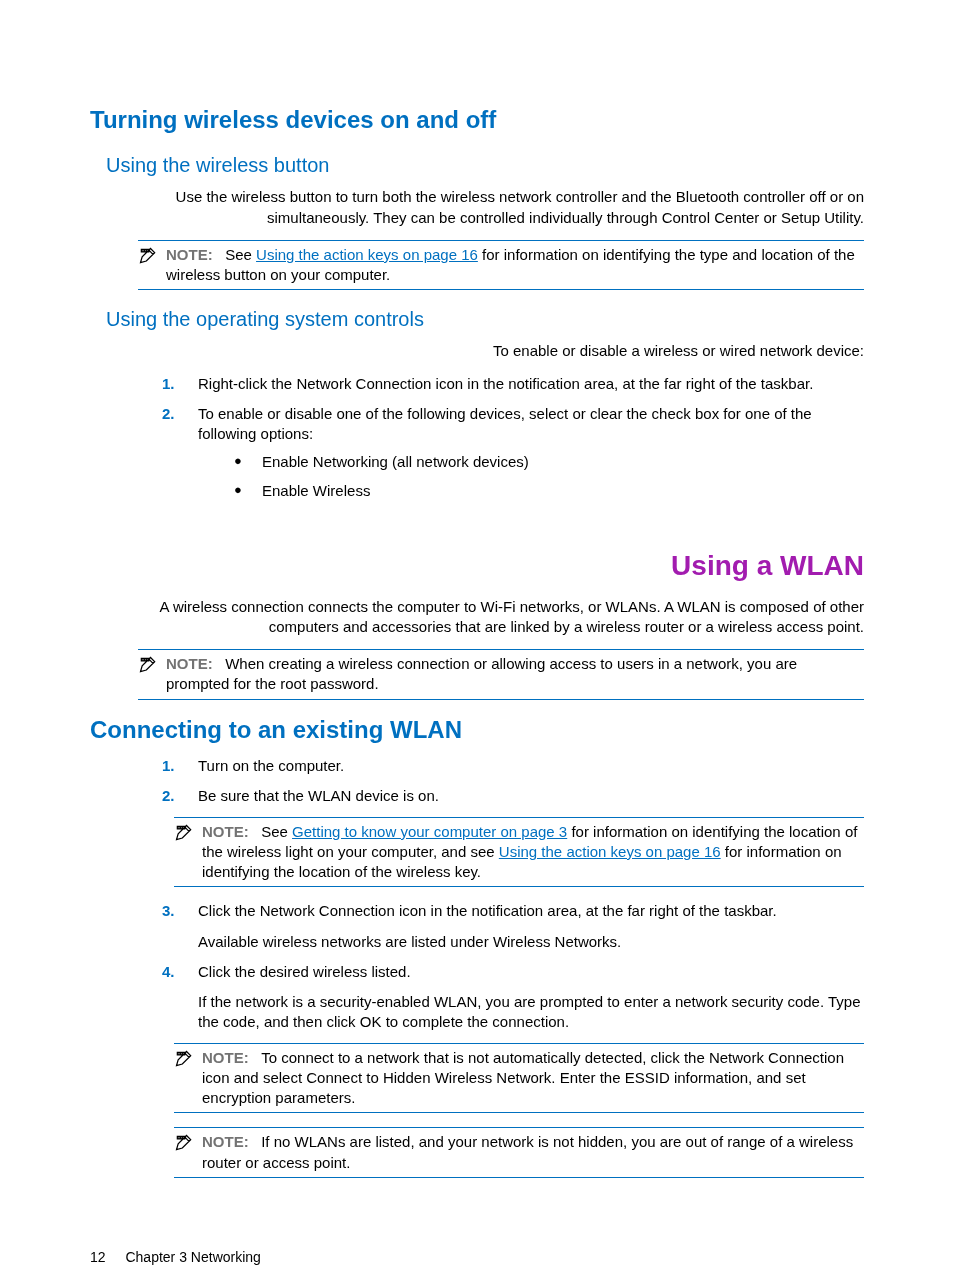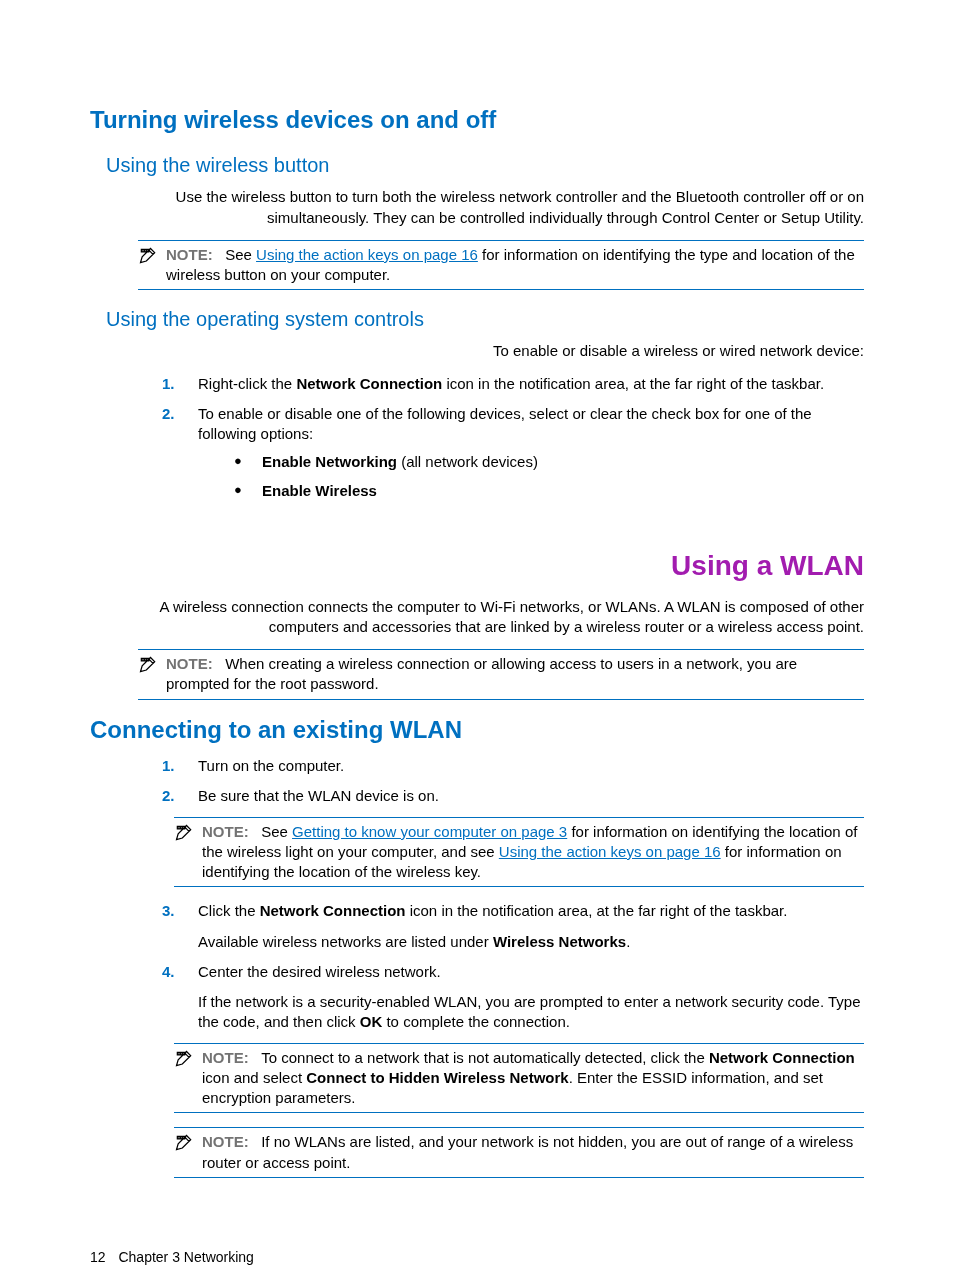--- a/index.html
+++ b/index.html
@@ -96,23 +96,23 @@
     margin: 10px 0 0 0;
   }
   .note-box.indented {
     margin-left: 84px;
   }
   .footer {
     margin-top: 70px;
     font-size: 14px;
   }
   .footer .pnum {
-    margin-right: 9px;
-  }
-  b { font-weight: bold; }
+    margin-right: 16px;
+  }
+  b { font-weight: normal; }
   svg.pencil {
     width: 20px; height: 20px;
   }
 </style>
 </head>
 <body>
 
 <div class="h2">Turning wireless devices on and off</div>
 
 <div class="h3">Using the wireless button</div>
@@ -204,21 +204,21 @@
     <span class="step-body">
       <span>Click the </span><b>Network Connection</b><span> icon in the notification area, at the far right of the taskbar.</span>
       <p class="sub-p">
         <span>Available wireless networks are listed under </span><b>Wireless Networks</b><span>.</span>
       </p>
     </span>
   </li>
   <li>
     <span class="num">4.</span>
     <span class="step-body">
-      <span>Center the desired wireless network.</span>
+      <span>Click the desired wireless listed.</span>
       <p class="sub-p">
         <span>If the network is a security-enabled WLAN, you are prompted to enter a network security code. Type the code, and then click </span><b>OK</b><span> to complete the connection.</span>
       </p>
     </span>
   </li>
 </ol>
 
 <div class="note-box indented">
   <span class="note-icon">
     <svg class="pencil" viewBox="0 0 24 24">

